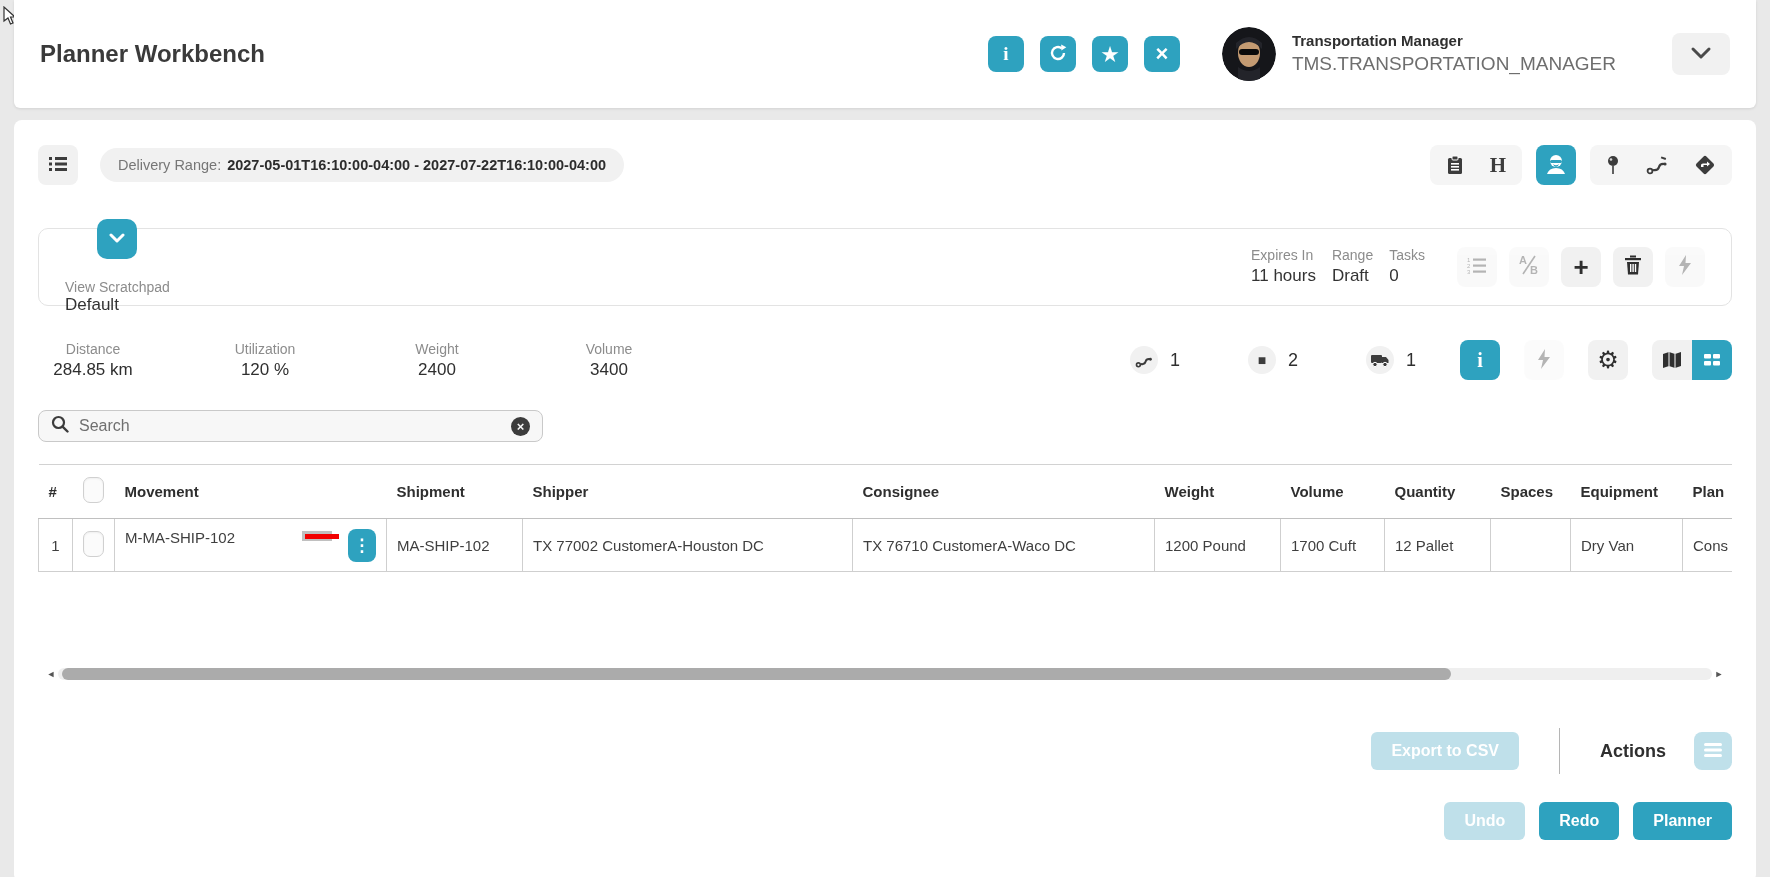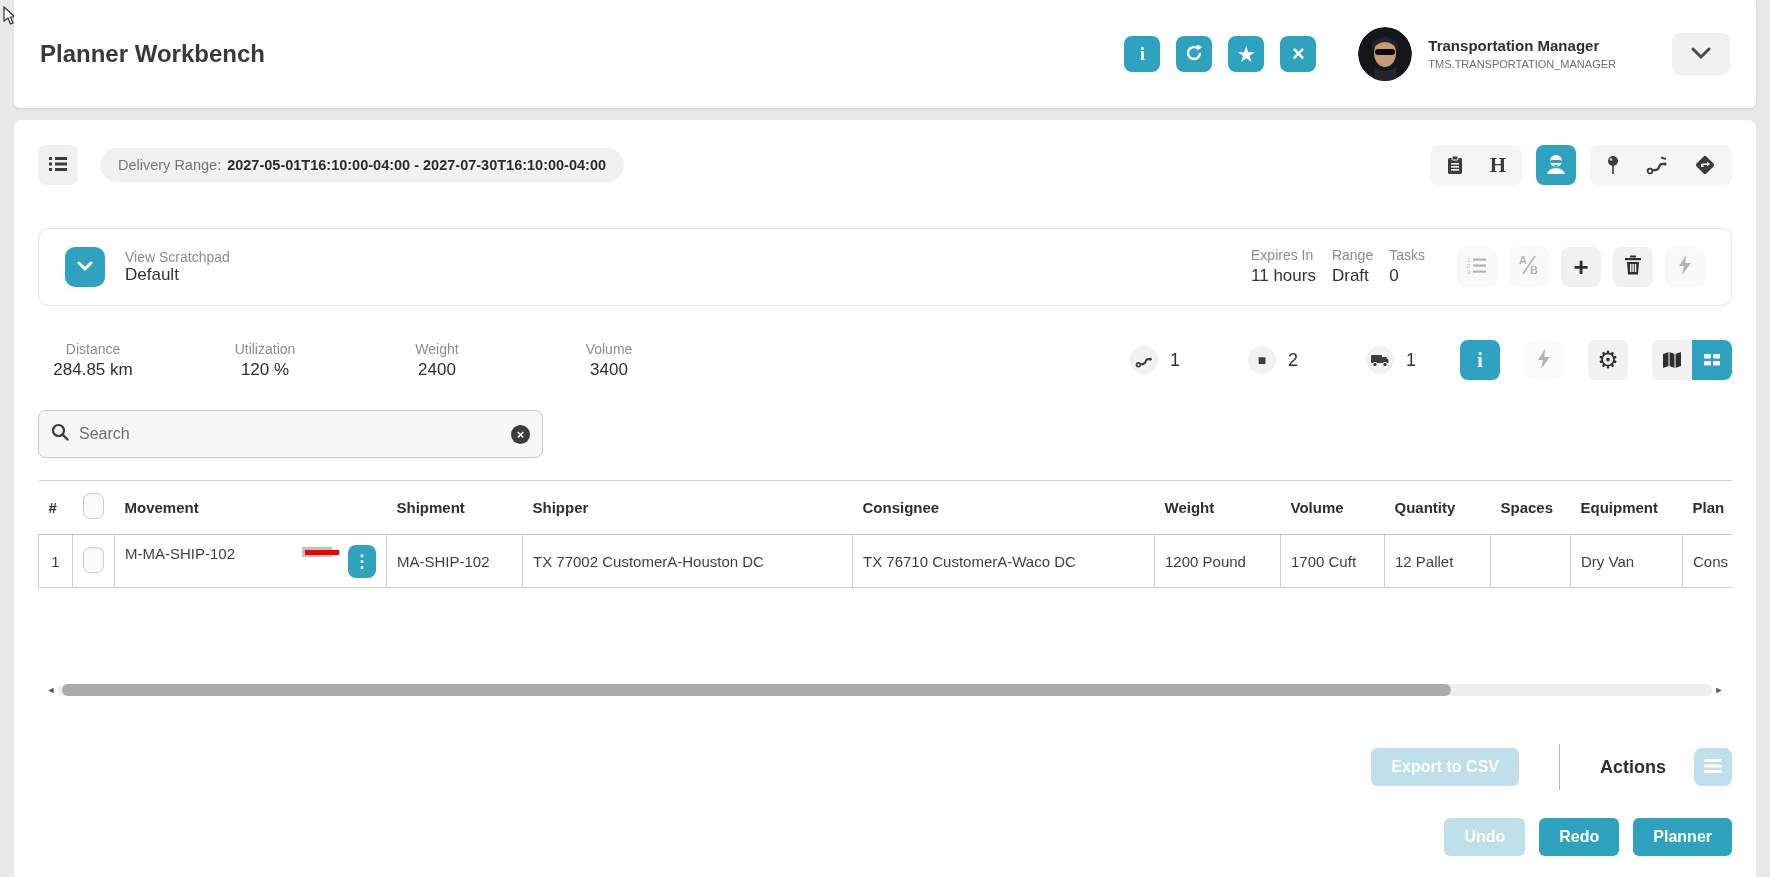--- a/index.html
+++ b/index.html
@@ -27,21 +27,21 @@
     border-radius:0 0 6px 6px; box-shadow:0 1px 3px rgba(0,0,0,.10);
     display:flex; align-items:center; padding:0 26px; position:relative;
   }
   .page-title { font-size:24px; font-weight:bold; color:#3a3a3a; }
   .header-right { margin-left:auto; display:flex; align-items:center; gap:16px; }
   .hdr-icons { display:flex; gap:16px; margin-right:26px; }
   .serif-i { font-family:"Liberation Serif", serif; font-size:19px; font-weight:bold; }
   .avatar { width:54px; height:54px; border-radius:50%; overflow:hidden; flex:0 0 auto; }
   .user-block { line-height:1.35; margin-right:40px; }
   .user-name { font-size:15px; font-weight:bold; color:#2f2f2f; }
-  .user-role { font-size:11px; color:#6e6e6e; }
+  .user-role { font-size:19px; color:#6e6e6e; }
   .chev-btn { width:58px; height:42px; background:#f1f1f1; border:none; border-radius:8px;
     display:flex; align-items:center; justify-content:center; cursor:pointer; }
   
   .main-card {
     margin:12px 14px 0; height:762px; background:#ffffff; border-radius:8px;
     padding:24px 24px 0; position:relative; overflow:hidden;
   }
   
   .delivery-row { display:flex; align-items:center; height:42px; }
   .range-pill {
@@ -52,21 +52,21 @@
   .range-value { color:#2c2c2c; font-weight:bold; }
   .delivery-right { margin-left:auto; display:flex; align-items:center; gap:14px; }
   .icon-group { background:#f5f5f5; border-radius:8px; height:40px; display:flex;
     align-items:center; gap:26px; padding:0 16px; }
   .icon-group .ic { display:flex; align-items:center; justify-content:center; cursor:pointer; }
   
   .scratch-bar {
     margin-top:42px; border:1px solid #e3e3e3; border-radius:10px; height:78px;
     display:flex; align-items:center; padding:0 26px;
   }
-  .scratch-left { display:flex; align-items:center; gap:20px; }
+  .scratch-left { display:flex; align-items:center; gap:20px;flex-direction:column; }
   .field-label { font-size:14px; color:#8c8c8c; }
   .field-value { font-size:17px; color:#333; }
   .scratch-right { margin-left:auto; display:flex; align-items:center; gap:16px; }
   .scratch-stat { line-height:1.35; }
   .scratch-icons { display:flex; gap:12px; margin-left:16px; }
   .disabled-ic { opacity:.38; cursor:default; }
   
   .stats-row { margin-top:34px; display:flex; align-items:center; }
   .stat-block { text-align:center; margin-right:62px; min-width:110px; }
   .stat-label { font-size:14px; color:#8c8c8c; margin-bottom:3px; }
@@ -75,21 +75,21 @@
   .counter { display:flex; align-items:center; gap:12px; margin-right:44px; cursor:pointer; }
   .counter-ic { width:28px; height:28px; border-radius:50%; background:#f1f1f1;
     display:flex; align-items:center; justify-content:center; }
   .counter-val { font-size:18px; color:#2f2f2f; }
   .toggle-group { display:flex; border-radius:8px; overflow:hidden; }
   .toggle-seg { width:40px; height:40px; display:flex; align-items:center; justify-content:center; cursor:pointer; }
   .toggle-off { background:#f1f1f1; }
   .toggle-on { background:#2ea2bf; }
   
   .search-bar {
-    margin-top:30px; width:505px; height:48px; border:1px solid #c9c9c9; border-radius:8px;
+    margin-top:30px; width:505px; height:32px; border:1px solid #c9c9c9; border-radius:8px;
     background:#f7f7f7; display:flex; align-items:center; padding:0 12px;
   }
   .search-bar input {
     border:none; outline:none; background:transparent; flex:1; margin-left:10px;
     font-size:16px; color:#333; font-family:"Liberation Sans", sans-serif;
   }
   .search-bar input::placeholder { color:#6f6f6f; }
   .clear-btn { width:19px; height:19px; border-radius:50%; background:#3c3c3c; color:#f7f7f7;
     border:none; font-size:13px; font-weight:bold; line-height:1; display:flex;
     align-items:center; justify-content:center; cursor:pointer; padding:0; }
@@ -203,21 +203,21 @@
               <rect x="8" y="3" width="12" height="3"></rect>
               <rect x="8" y="8.5" width="12" height="3"></rect>
               <rect x="8" y="14" width="12" height="3"></rect>
             </g>
           </svg>
       </span>
     </button>
 
     <div class="range-pill">
       <span class="range-label">Delivery Range:</span>
-      <span class="range-value">2027-05-01T16:10:00-04:00 - 2027-07-30T16:10:00-04:00</span>
+      <span class="range-value">2027-05-01T16:10:00-04:00 - 2027-07-22T16:10:00-04:00</span>
     </div>
 
     <div class="delivery-right">
       <div class="icon-group">
         <span class="ic">
           <svg width="18" height="20" viewBox="0 0 18 20">
               <rect x="2" y="3" width="14" height="16" rx="1.5" fill="#3c3c3c"></rect>
               <rect x="6" y="1" width="6" height="4" rx="1" fill="#3c3c3c" stroke="#fff" stroke-width="1"></rect>
               <rect x="5" y="8" width="8" height="1.6" fill="#fff"></rect>
               <rect x="5" y="11" width="8" height="1.6" fill="#fff"></rect>

